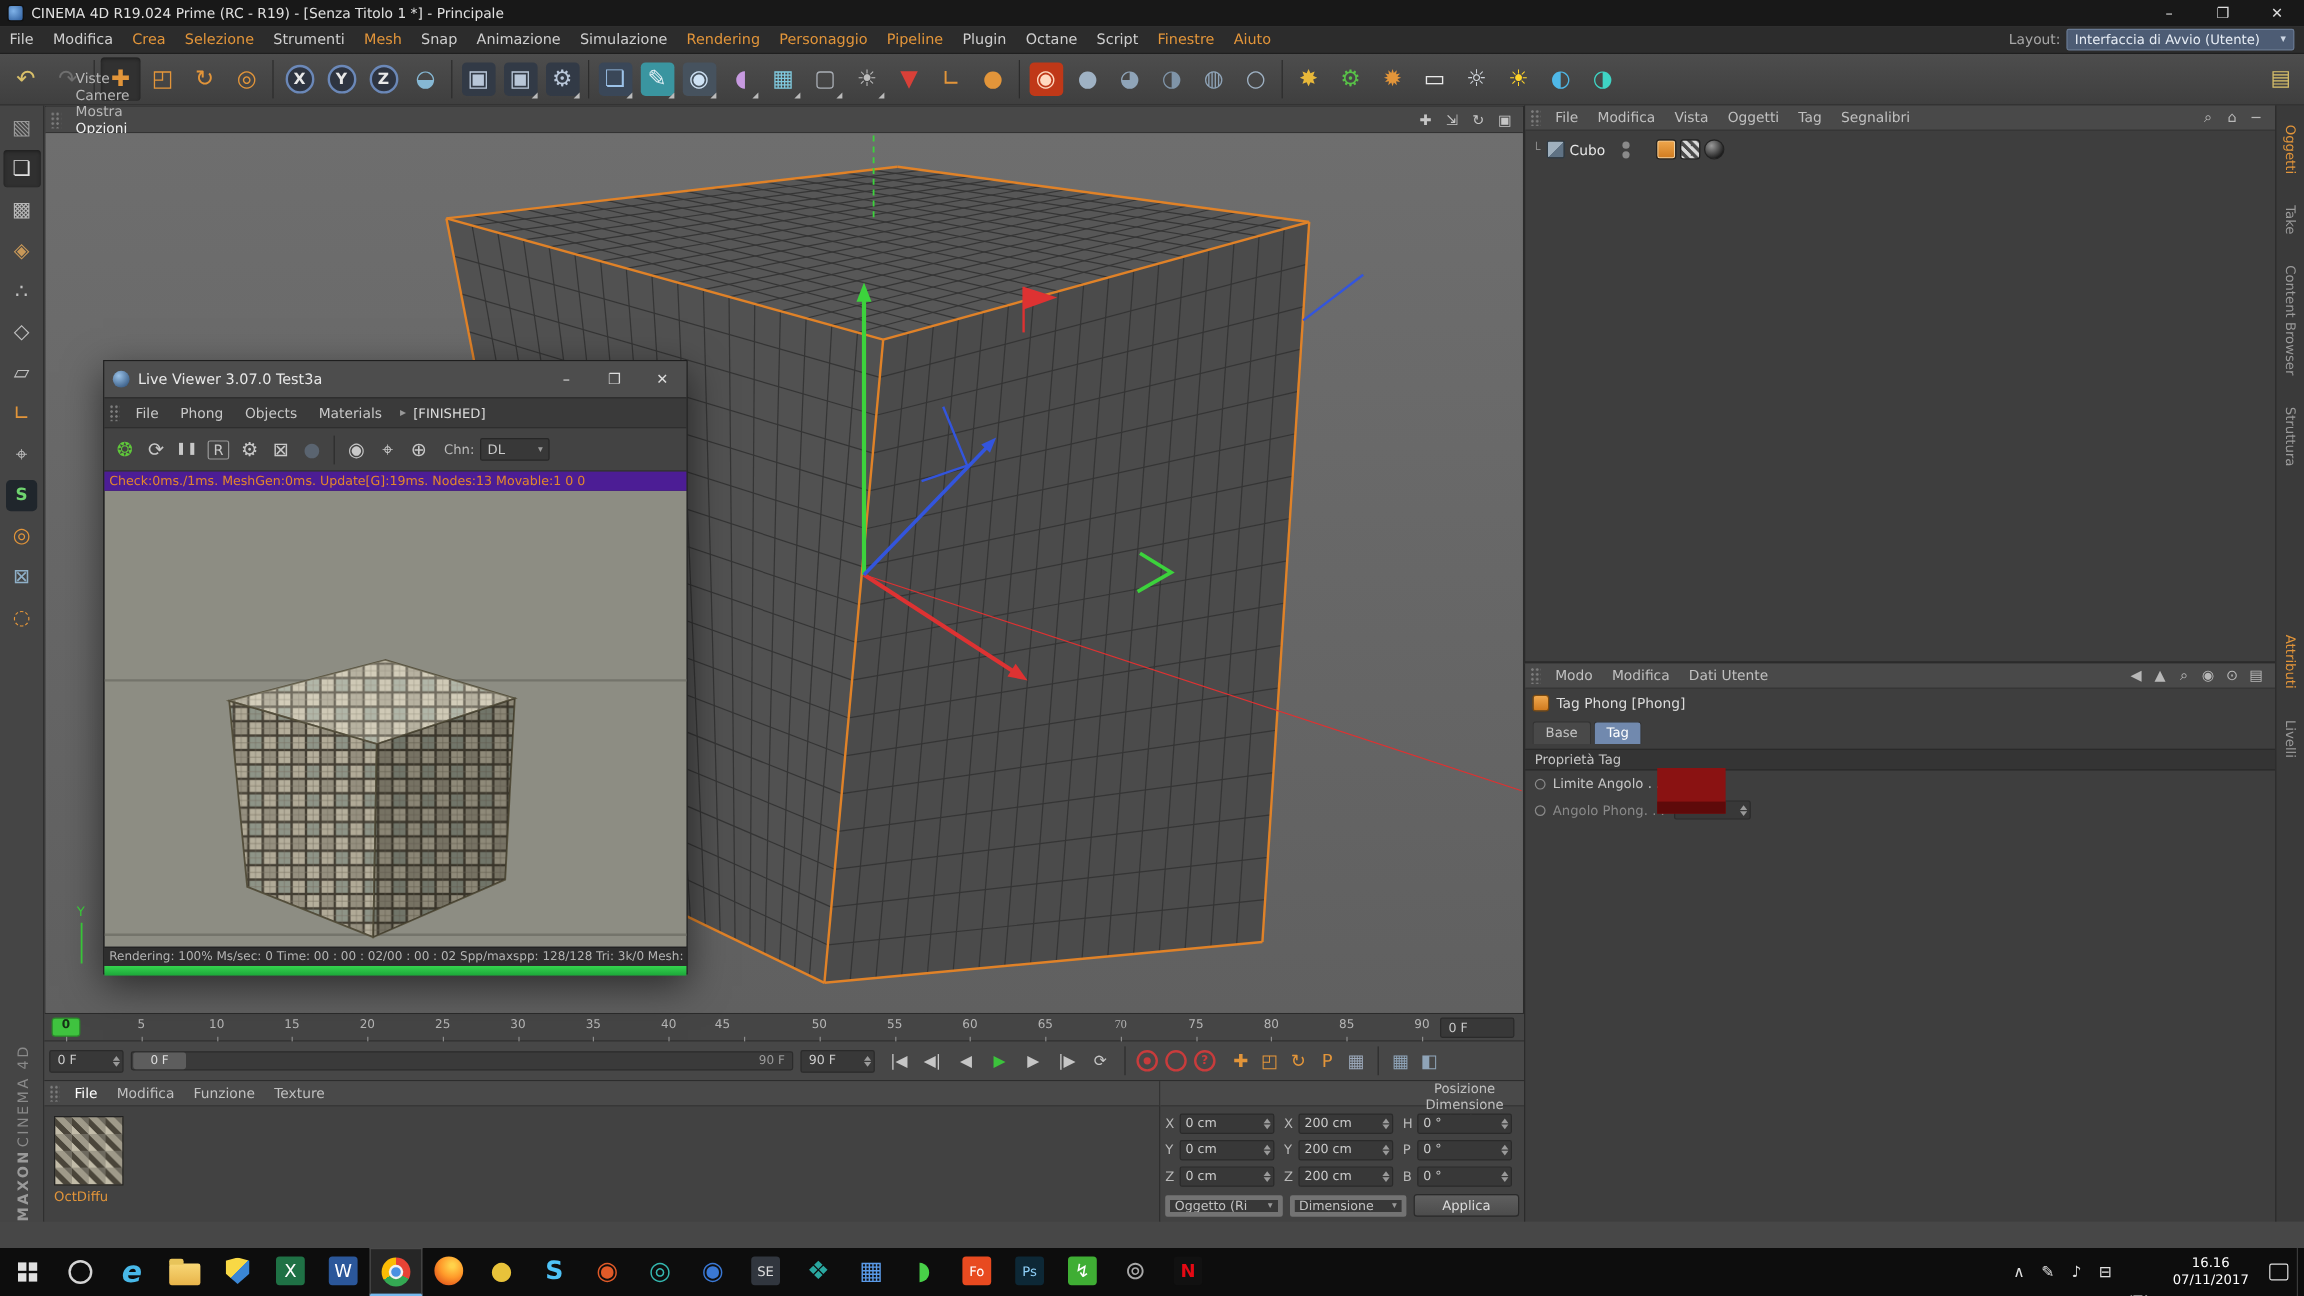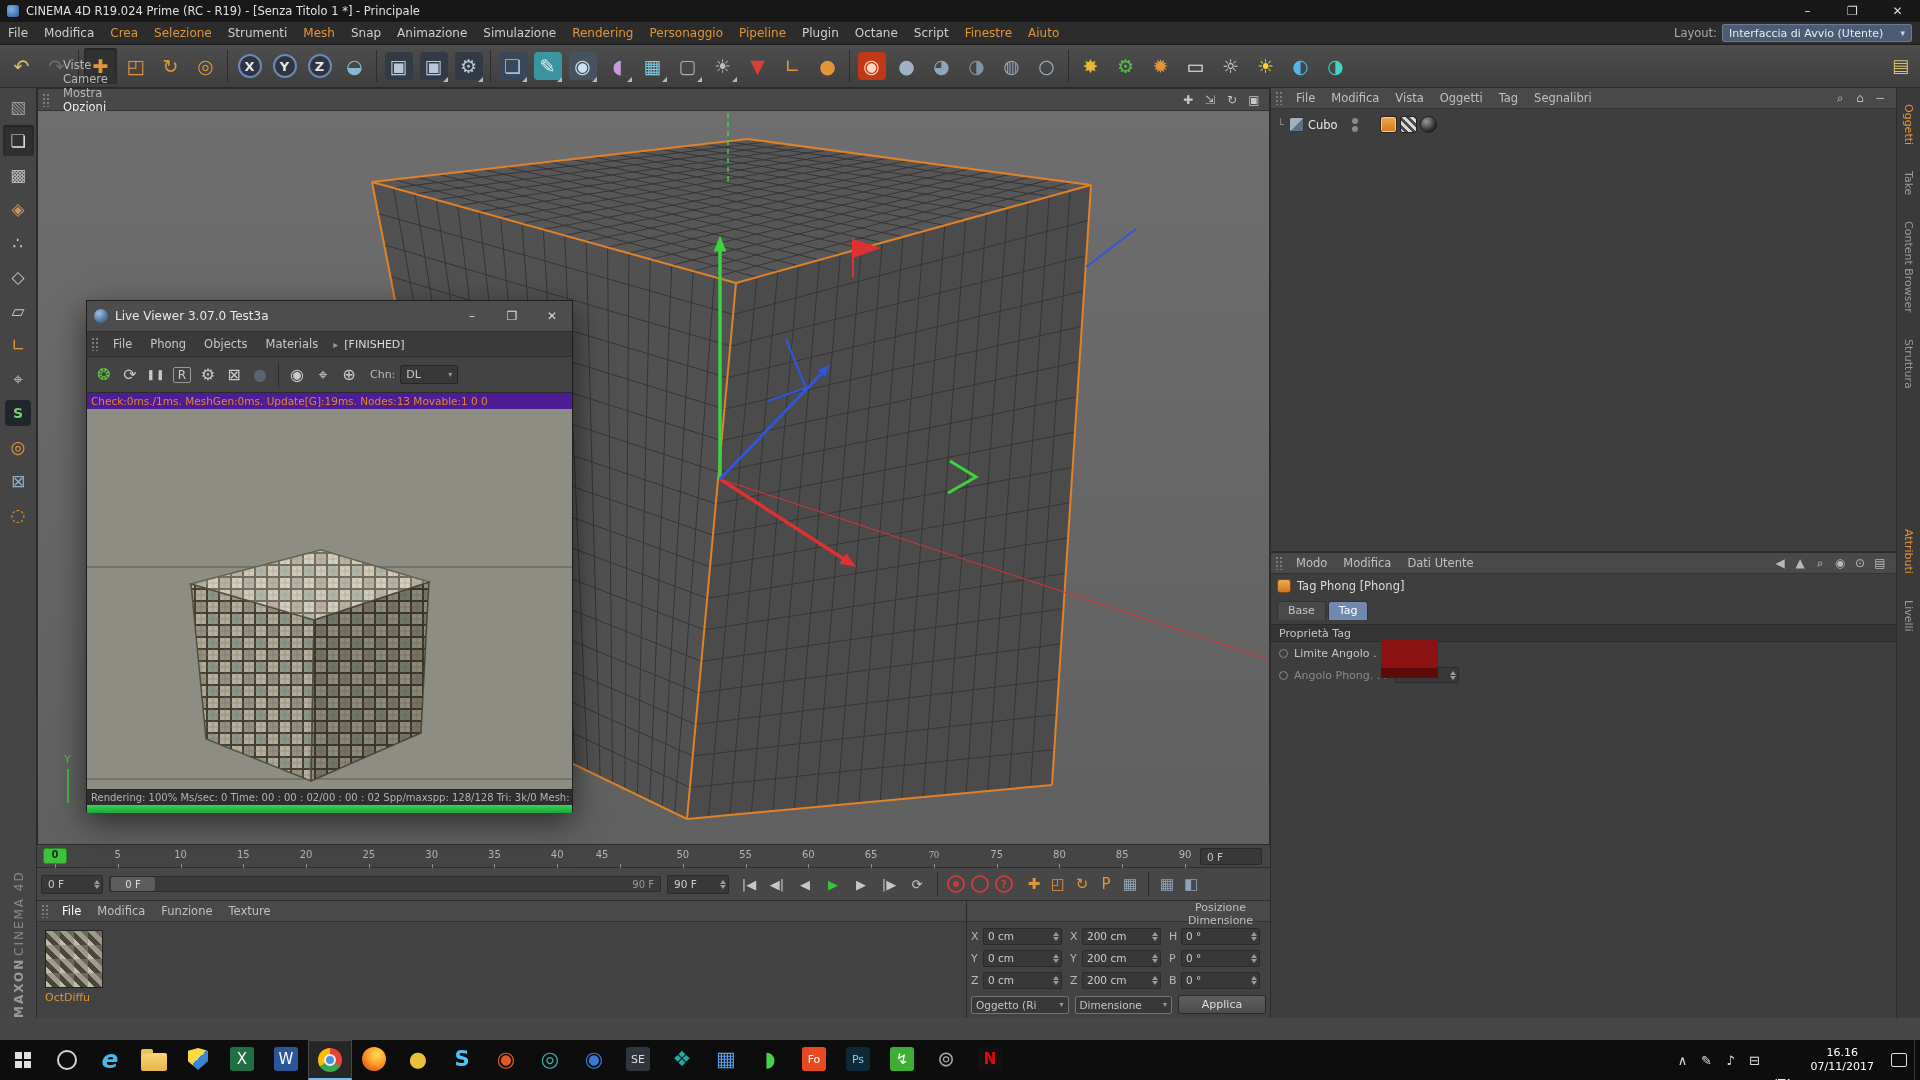--- a/index.html
+++ b/index.html
@@ -119,21 +119,21 @@
   #coord-panel { position:absolute; left:967px; top:901px; width:303px; height:117px; background:#424242; }
   #coord-head { display:flex; align-items:flex-end; height:21px; background:#494949; border-bottom:1px solid #333;flex-direction:column; }
   .coord-h { width:99px; text-align:center; font-size:11px; color:#c0c0c0; }
   #coord-body { padding-top:3px; }
   .coord-row { display:flex; height:22px; align-items:center; }
   .coord-cell { width:99px; display:flex; align-items:center; padding-left:4px; }
   .coord-lab { width:12px; font-size:11px; color:#b8b8b8; }
   .coord-field { flex:1; margin-right:4px; height:17px; background:#383838; border:1px solid #2a2a2a; border-radius:2px; display:flex; align-items:center; font-size:10.5px; color:#ccc; }
   .cf-val { flex:1; padding-left:4px; white-space:nowrap; overflow:hidden; }
   #coord-foot { display:flex; align-items:center; margin-top:4px; padding:0 4px; gap:6px; }
-  .coord-dd { flex:1; height:18px; background:#383838; border:1px solid #737373; border-radius:2px; display:flex; align-items:center; padding:0 4px; font-size:10.5px; color:#c4c4c4; white-space:nowrap; overflow:hidden; }
+  .coord-dd { flex:1; height:18px; background:#383838; border:4px solid #737373; border-radius:2px; display:flex; align-items:center; padding:0 4px; font-size:10.5px; color:#c4c4c4; white-space:nowrap; overflow:hidden; }
   .coord-dd .dd-a { margin-left:auto; font-size:8px; color:#999; padding-left:4px; }
   .apply-btn { width:88px; height:19px; background:linear-gradient(#5f5f5f,#4c4c4c); border:1px solid #2a2a2a; border-radius:3px; color:#ddd; font-size:11px; display:flex; align-items:center; justify-content:center; }
 
   
   #obj-manager { position:absolute; left:1270px; top:88px; width:626px; height:465px; background:#3e3e3e; border-left:1px solid #2b2b2b; border-bottom:2px solid #2b2b2b; }
   .pm-right { margin-left:auto; display:flex; padding-right:6px; }
   .pm-icon { width:20px; height:18px; display:flex; align-items:center; justify-content:center; color:#b8b8b8; font-size:12px; }
   .om-row { display:flex; align-items:center; height:19px; margin-top:6px; padding-left:6px; }
   .tree-glyph { color:#8a8a8a; font-size:11px; width:12px; }
   .obj-icon { width:15px; height:15px; margin-right:4px; background:linear-gradient(135deg,#9fb0be 50%,#5f7284 50%); border:1px solid #2e3a44; border-radius:2px; }

